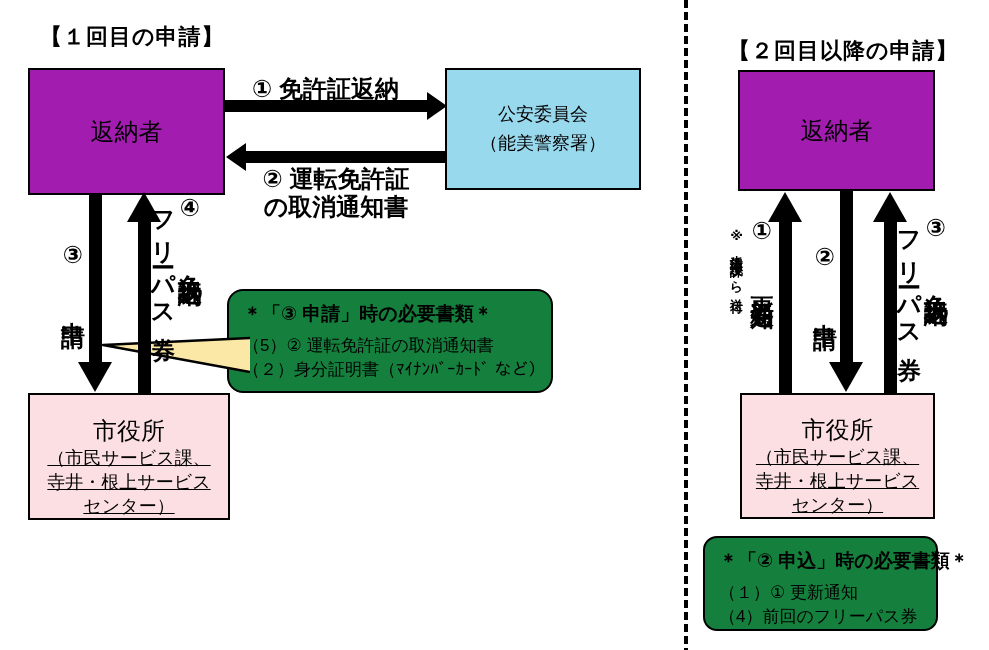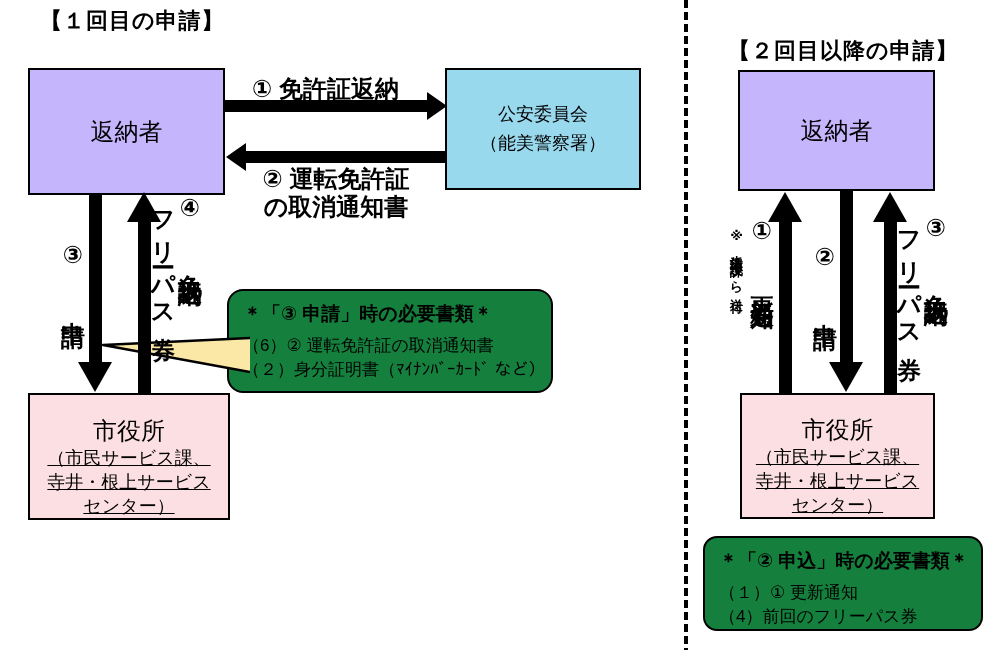--- a/index.html
+++ b/index.html
@@ -2,21 +2,21 @@
 <html><head>
 <meta charset="utf-8">
 <style>
   html,body{margin:0;padding:0;background:#fff;}
   .canvas{
     position:relative;width:989px;height:650px;background:#ffffff;
     font-family:"Liberation Sans","DejaVu Sans",sans-serif;color:#000;overflow:hidden;
   }
   .sec-title{position:absolute;font-size:22px;font-weight:bold;letter-spacing:1px;white-space:nowrap;}
   .box{position:absolute;border:2px solid #000;display:flex;flex-direction:column;align-items:center;justify-content:center;text-align:center;box-sizing:border-box;}
-  .box-yellow{background:#c4b5fd;}
+  .box-yellow{background:#a21caf;}
   .box-blue{background:#99d9ee;}
   .box-pink{background:#fcdfe2;justify-content:flex-end;}
   .big{font-size:24px;line-height:30px;}
   .mid{font-size:18px;line-height:29px;}
   .small-lines{font-size:18px;line-height:24px;text-decoration:underline;}
   .bar{position:absolute;background:#000;}
   .head{position:absolute;width:0;height:0;}
   .head-right{border-top:14px solid transparent;border-bottom:14px solid transparent;border-left:20px solid #000;}
   .head-left{border-top:14px solid transparent;border-bottom:14px solid transparent;border-right:20px solid #000;}
   .head-up{border-left:17px solid transparent;border-right:17px solid transparent;border-bottom:30px solid #000;}
@@ -31,21 +31,21 @@
   .callout-item{font-size:17px;line-height:24px;white-space:nowrap;}
   .tail-svg{position:absolute;left:95px;top:328px;}
   .divider{position:absolute;left:684px;top:0;width:4px;height:650px;
     background:repeating-linear-gradient(to bottom,#000 0 8px,transparent 8px 12px);}
 </style>
 </head>
 <body>
 
 <div class="canvas">
 
-  <div class="sec-title" style="left:40px;top:6px;">【１回目の申請】</div>
+  <div class="sec-title" style="left:40px;top:22px;">【１回目の申請】</div>
 
   <div class="box box-yellow" style="left:28px;top:68px;width:197px;height:127px;">
     <span class="big">返納者</span>
   </div>
 
   <div class="box box-blue" style="left:445px;top:68px;width:196px;height:122px;">
     <span class="mid">公安委員会</span>
     <span class="mid">（能美警察署）</span>
   </div>
 
@@ -55,21 +55,21 @@
 
   <div class="bar" style="left:246px;top:151px;width:199px;height:12px;"></div>
   <div class="head head-left" style="left:226px;top:143px;"></div>
   <div class="hlabel2" style="left:230px;top:165px;width:212px;">
     <div>② 運転免許証</div>
     <div>の取消通知書</div>
   </div>
 
   <div class="callout" style="left:227px;top:289px;width:326px;height:104px;">
     <div class="callout-title">＊「③ 申請」時の必要書類＊</div>
-    <div class="callout-item">（6）② 運転免許証の取消通知書</div>
+    <div class="callout-item">（5）② 運転免許証の取消通知書</div>
     <div class="callout-item">（２）身分証明書（ﾏｲﾅﾝﾊﾞｰｶｰﾄﾞ など）</div>
   </div>
   <svg class="tail-svg" width="155" height="50" viewBox="0 0 155 50">
     <path d="M155,10 L8,17 L155,44 Z" fill="#fce8a6" stroke="none"></path>
     <path d="M155,10 L8,17 L155,44" fill="none" stroke="#000" stroke-width="2.5" stroke-linejoin="round"></path>
   </svg>
 
   <div class="bar" style="left:89px;top:195px;width:13px;height:168px;"></div>
   <div class="head head-down" style="left:78px;top:362px;"></div>
   <div class="vlabel" style="left:60px;top:241px;">③ 申請</div>
@@ -112,19 +112,19 @@
     <span class="vcol">フリーパス券</span>
   </div>
 
   <div class="box box-pink" style="left:740px;top:393px;width:195px;height:126px;">
     <span class="big">市役所</span>
     <span class="small-lines">（市民サービス課、</span>
     <span class="small-lines">寺井・根上サービス</span>
     <span class="small-lines">センター）</span>
   </div>
 
-  <div class="callout" style="left:703px;top:536px;width:280px;height:95px;border-radius:14px;">
+  <div class="callout" style="left:703px;top:536px;width:235px;height:95px;border-radius:14px;">
     <div class="callout-title">＊「② 申込」時の必要書類＊</div>
     <div class="callout-item">（１）① 更新通知</div>
     <div class="callout-item">（4）前回のフリーパス券</div>
   </div>
 
 </div>
 
 </body></html>

